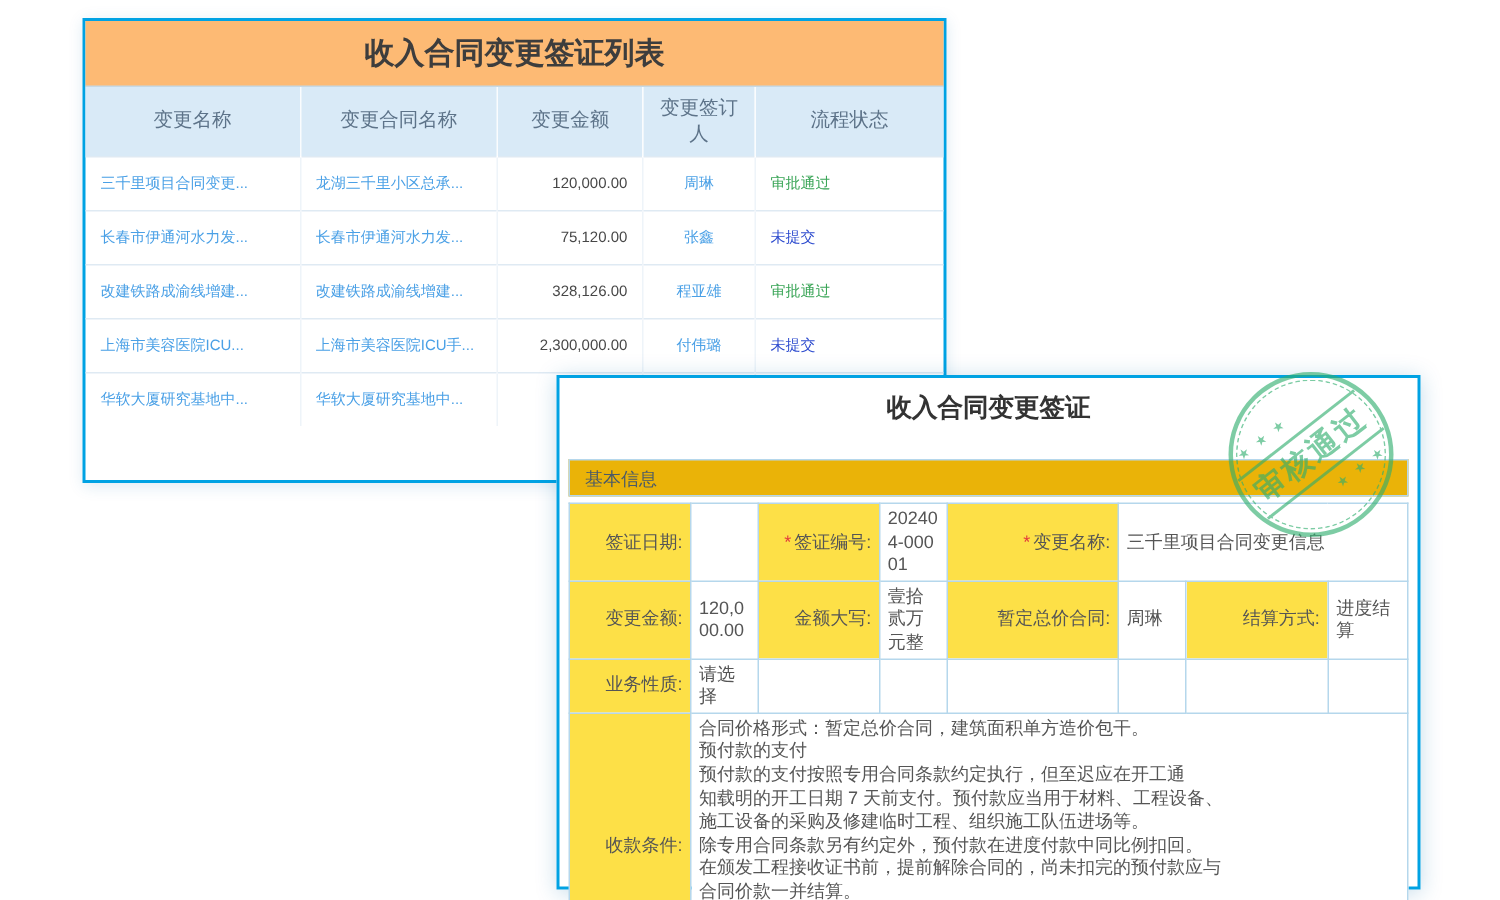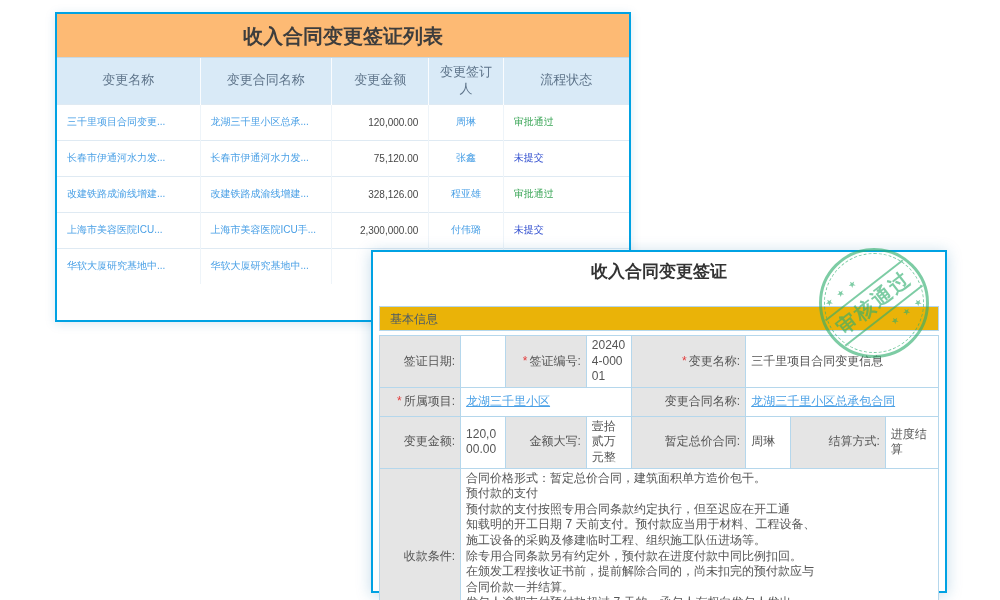--- a/index.html
+++ b/index.html
@@ -50,21 +50,21 @@
     height:25px; line-height:25px; background:#eab308;
     border:1px solid #b5d7ec; color:#4a5a68; font-size:12px;
     padding-left:10px; margin-bottom:4px;
   }
   table.form{ width:100%; border-collapse:collapse; table-layout:fixed; }
   table.form td{
     border:1px solid #b5d7ec; font-size:12px; color:#555;
     padding:2px 5px; word-break:break-all; line-height:1.3;
   }
   td.lbl{
-    background:#e5e5e5; color:#44566a; text-align:right; padding-right:6px;
+    background:#fde047; color:#44566a; text-align:right; padding-right:6px;
     white-space:nowrap; word-break:keep-all; overflow:hidden;
   }
   td.val{ background:#ffffff; text-align:left; }
   .req{ color:#e23c3c; margin-right:2px; }
   a.flink{ color:#4aa0e6; text-decoration:underline; cursor:pointer; }
   tr.r1 td{ height:37px; }
   tr.r2 td{ height:29px; }
   tr.r3 td{ height:35px; }
   tr.r4 td{ height:29px; }
   td.paytext{
@@ -185,35 +185,39 @@
     </colgroup>
     <tbody>
         <tr class="r1">
       <td class="lbl">签证日期:</td>
       <td class="val"></td>
       <td class="lbl"><span class="req">*</span><span>签证编号:</span></td>
       <td class="val">202404-00001</td>
       <td class="lbl"><span class="req">*</span><span>变更名称:</span></td>
       <td class="val" colspan="3">三千里项目合同变更信息</td>
     </tr>
-    <tr class="r2">
-      <td class="lbl"><span class="req">*</span><span>所属项目:</span></td>
-      <td class="val" colspan="3"><a class="flink">龙湖三千里小区</a></td>
-      <td class="lbl">变更合同名称:</td>
-      <td class="val" colspan="3"><a class="flink">龙湖三千里小区总承包合同</a></td>
-    </tr>
     <tr class="r3">
       <td class="lbl">变更金额:</td>
       <td class="val">120,000.00</td>
       <td class="lbl">金额大写:</td>
       <td class="val">壹拾贰万元整</td>
       <td class="lbl">暂定总价合同:</td>
       <td class="val">周琳</td>
       <td class="lbl">结算方式:</td>
       <td class="val">进度结算</td>
+    </tr>
+    <tr class="r4">
+      <td class="lbl">业务性质:</td>
+      <td class="val">请选择</td>
+      <td class="val"></td>
+      <td class="val"></td>
+      <td class="val"></td>
+      <td class="val"></td>
+      <td class="val"></td>
+      <td class="val"></td>
     </tr>
     <tr class="r5">
       <td class="lbl">收款条件:</td>
       <td class="val paytext" colspan="7">合同价格形式：暂定总价合同，建筑面积单方造价包干。
 预付款的支付
 预付款的支付按照专用合同条款约定执行，但至迟应在开工通
 知载明的开工日期 7 天前支付。预付款应当用于材料、工程设备、
 施工设备的采购及修建临时工程、组织施工队伍进场等。
 除专用合同条款另有约定外，预付款在进度付款中同比例扣回。
 在颁发工程接收证书前，提前解除合同的，尚未扣完的预付款应与

